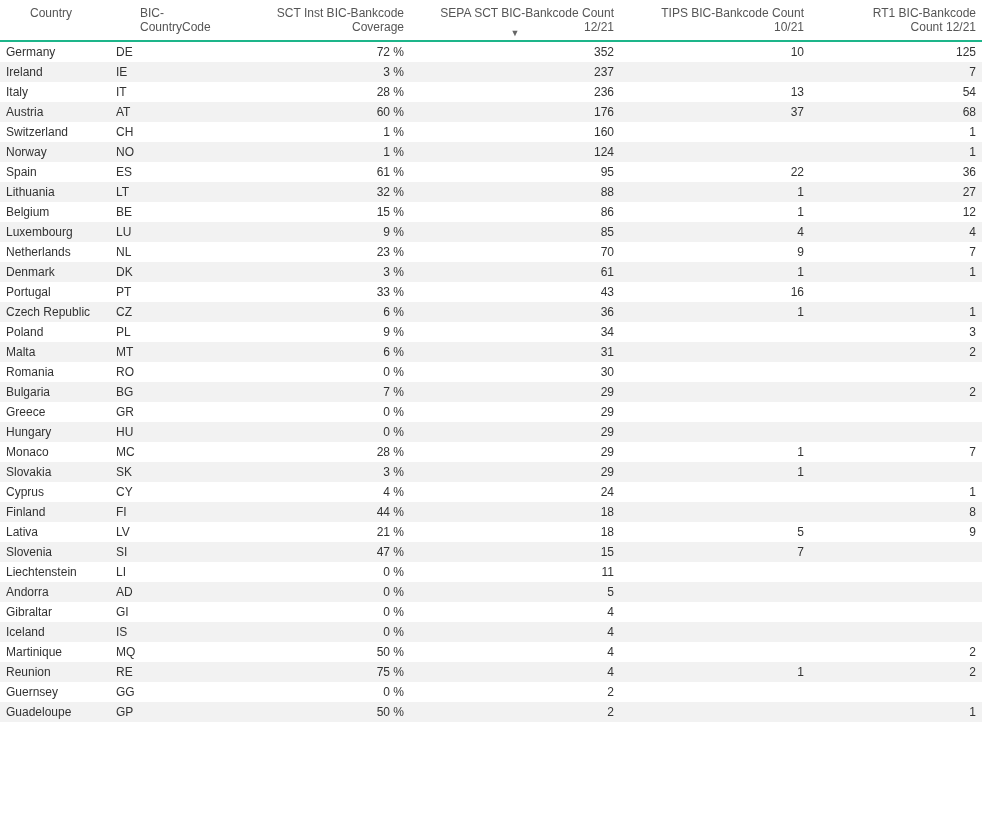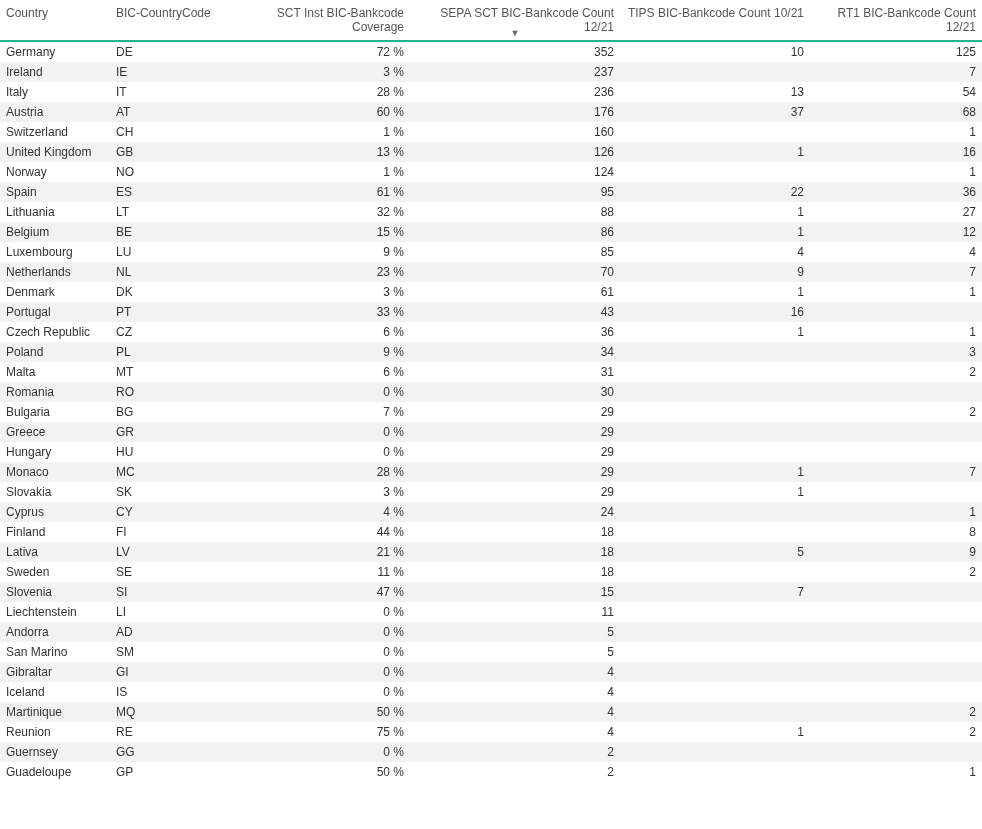--- a/index.html
+++ b/index.html
@@ -21,21 +21,21 @@
 thead th {
   text-align: left;
   font-weight: 400;
   color: #555;
   padding: 6px 6px 6px 6px;
   vertical-align: top;
   font-size: 12px;
   position: relative;
 }
 thead th.num, tbody td.num { text-align: right; }
-thead th .header-text { display:inline-block; }
+thead th .header-text { display:inline-block;margin-left:24px; }
 thead th .sort-icon {
   position: absolute;
   bottom: 2px;
   left: 50%;
   transform: translateX(-50%);
   font-size: 9px;
   color: #666;
 }
 .header-separator {
   height: 2px;
@@ -124,28 +124,20 @@
         </tr>
         <tr>
           <td>Switzerland</td>
           <td>CH</td>
           <td class="num">1 %</td>
           <td class="num">160</td>
           <td class="num"></td>
           <td class="num">1</td>
         </tr>
         <tr>
-          <td>United Kingdom</td>
-          <td>GB</td>
-          <td class="num">13 %</td>
-          <td class="num">126</td>
-          <td class="num">1</td>
-          <td class="num">16</td>
-        </tr>
-        <tr>
           <td>Norway</td>
           <td>NO</td>
           <td class="num">1 %</td>
           <td class="num">124</td>
           <td class="num"></td>
           <td class="num">1</td>
         </tr>
         <tr>
           <td>Spain</td>
           <td>ES</td>
@@ -292,54 +284,38 @@
         </tr>
         <tr>
           <td>Lativa</td>
           <td>LV</td>
           <td class="num">21 %</td>
           <td class="num">18</td>
           <td class="num">5</td>
           <td class="num">9</td>
         </tr>
         <tr>
-          <td>Sweden</td>
-          <td>SE</td>
-          <td class="num">11 %</td>
-          <td class="num">18</td>
-          <td class="num"></td>
-          <td class="num">2</td>
-        </tr>
-        <tr>
           <td>Slovenia</td>
           <td>SI</td>
           <td class="num">47 %</td>
           <td class="num">15</td>
           <td class="num">7</td>
           <td class="num"></td>
         </tr>
         <tr>
           <td>Liechtenstein</td>
           <td>LI</td>
           <td class="num">0 %</td>
           <td class="num">11</td>
           <td class="num"></td>
           <td class="num"></td>
         </tr>
         <tr>
           <td>Andorra</td>
           <td>AD</td>
-          <td class="num">0 %</td>
-          <td class="num">5</td>
-          <td class="num"></td>
-          <td class="num"></td>
-        </tr>
-        <tr>
-          <td>San Marino</td>
-          <td>SM</td>
           <td class="num">0 %</td>
           <td class="num">5</td>
           <td class="num"></td>
           <td class="num"></td>
         </tr>
         <tr>
           <td>Gibraltar</td>
           <td>GI</td>
           <td class="num">0 %</td>
           <td class="num">4</td>

